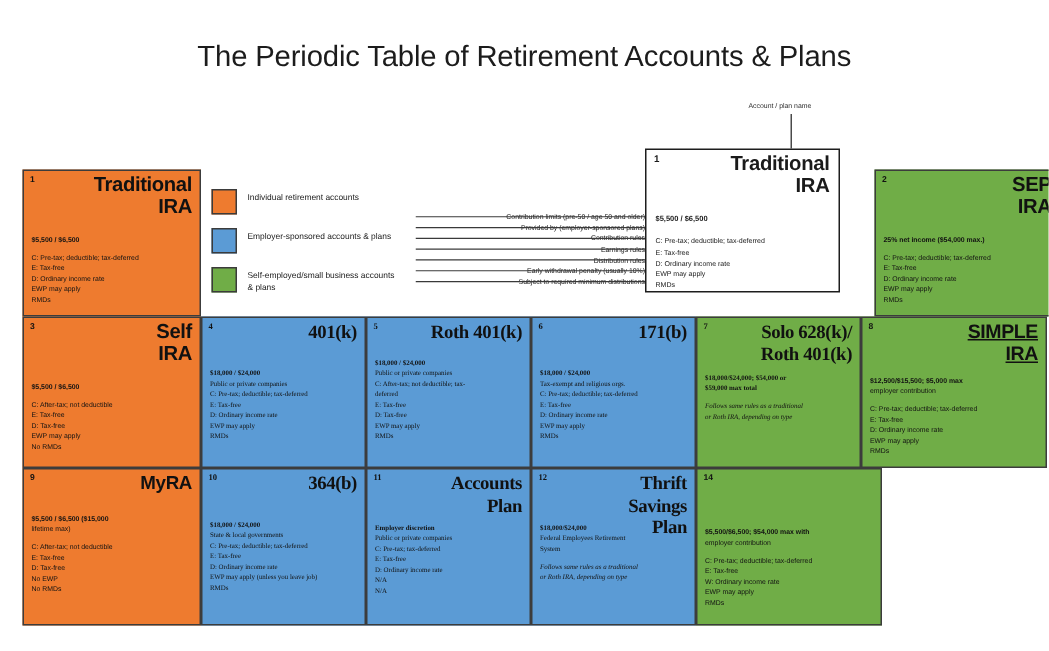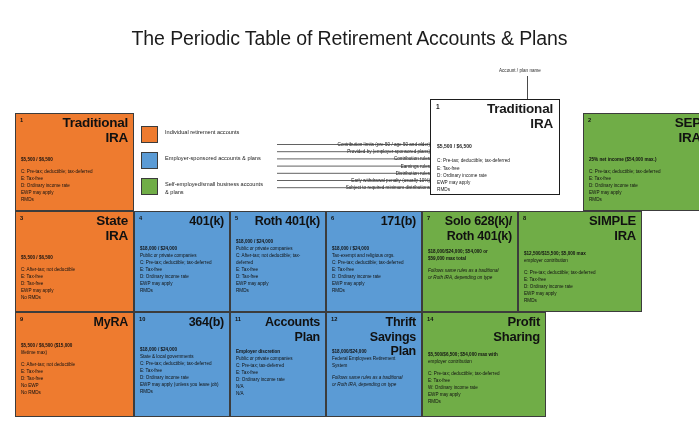--- a/index.html
+++ b/index.html
@@ -184,21 +184,21 @@
   .cell .line.bold { font-weight: 700; }
   .cell .line.italic { font-style: italic; }
   .cell .gap { height: 5px; }
 
   
   .r1 { height: 98px; }
   .r2 { height: 101px; }
   .r3 { height: 105px; }
 
   .w-wide { width: 119px; }
-  .w-mid  { width: 96px; }
+  .w-mid  { width: 110px; font-family: Liberation Serif, serif; }
   .w-last { width: 124px; }
   .spacer-wide { width: 119px; }
   .spacer-mid  { width: 110px; }
 </style>
 </head>
 <body>
 
 <div id="page-title">The Periodic Table of Retirement Accounts &amp; Plans</div>
 
 <div id="legend">
@@ -295,21 +295,21 @@
             <div class="line">RMDs</div>
           </div>
         </div>
     </div>
   </div>
 
   <div class="grid-row r2">
     <div class="cell w-wide orange">
         <div class="num">3</div>
         <div class="name" style="font-size: 13.5px; line-height: 14.5px;">
-          <div>State</div>
+          <div>Self</div>
           <div>IRA</div>
         </div>
         <div class="body" style="top: 42px;">
           <div class="line bold">$5,500 / $6,500</div>
           <div class="gap"></div>
           <div class="line">C: After-tax; not deductible</div>
           <div class="line">E: Tax-free</div>
           <div class="line">D: Tax-free</div>
           <div class="line">EWP may apply</div>
           <div class="line">No RMDs</div>
@@ -370,21 +370,21 @@
         <div class="body" style="top: 36px;">
           <div class="line bold">$18,000/$24,000; $54,000 or</div>
           <div class="line bold">$59,000 max total</div>
           <div class="gap"></div>
           <div class="line italic">Follows same rules as a traditional</div>
           <div class="line italic">or Roth IRA, depending on type</div>
         </div>
       </div>
     <div class="cell w-last green">
         <div class="num">8</div>
-        <div class="name" style="font-size: 13px; line-height: 14.5px;">
+        <div class="name" style="font-size: 13px; line-height: 14.5px; text-decoration: underline;">
           <div>SIMPLE</div>
           <div>IRA</div>
         </div>
         <div class="body" style="top: 38px;">
           <div class="line" style="font-weight: 700;">$12,500/$15,500; $5,000 max</div>
           <div class="line">employer contribution</div>
           <div class="gap"></div>
           <div class="line">C: Pre-tax; deductible; tax-deferred</div>
           <div class="line">E: Tax-free</div>
           <div class="line">D: Ordinary income rate</div>
@@ -452,24 +452,20 @@
           <div class="line bold">$18,000/$24,000</div>
           <div class="line">Federal Employees Retirement</div>
           <div class="line">System</div>
           <div class="gap"></div>
           <div class="line italic">Follows same rules as a traditional</div>
           <div class="line italic">or Roth IRA, depending on type</div>
         </div>
       </div>
     <div class="cell w-last green">
         <div class="num">14</div>
-        <div class="name" style="font-size: 13px; line-height: 14.5px;">
-          <div>Profit</div>
-          <div>Sharing</div>
-        </div>
         <div class="body" style="top: 38px;">
           <div class="line" style="font-weight: 700;">$5,500/$6,500; $54,000 max with</div>
           <div class="line">employer contribution</div>
           <div class="gap"></div>
           <div class="line">C: Pre-tax; deductible; tax-deferred</div>
           <div class="line">E: Tax-free</div>
           <div class="line">W: Ordinary income rate</div>
           <div class="line">EWP may apply</div>
           <div class="line">RMDs</div>
         </div>

